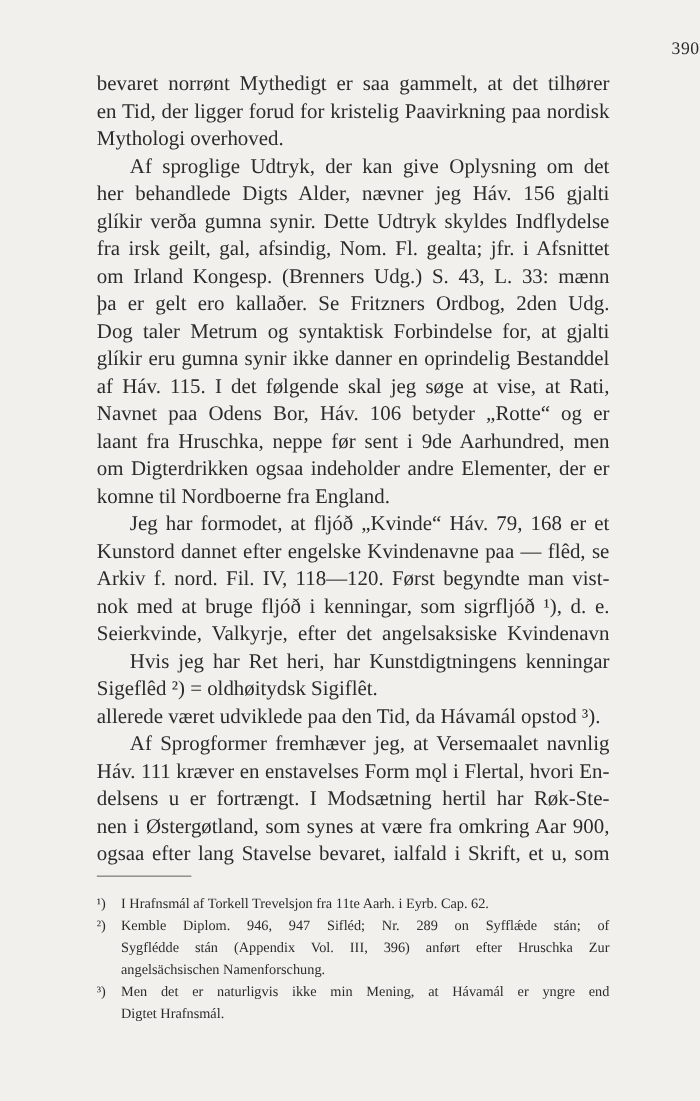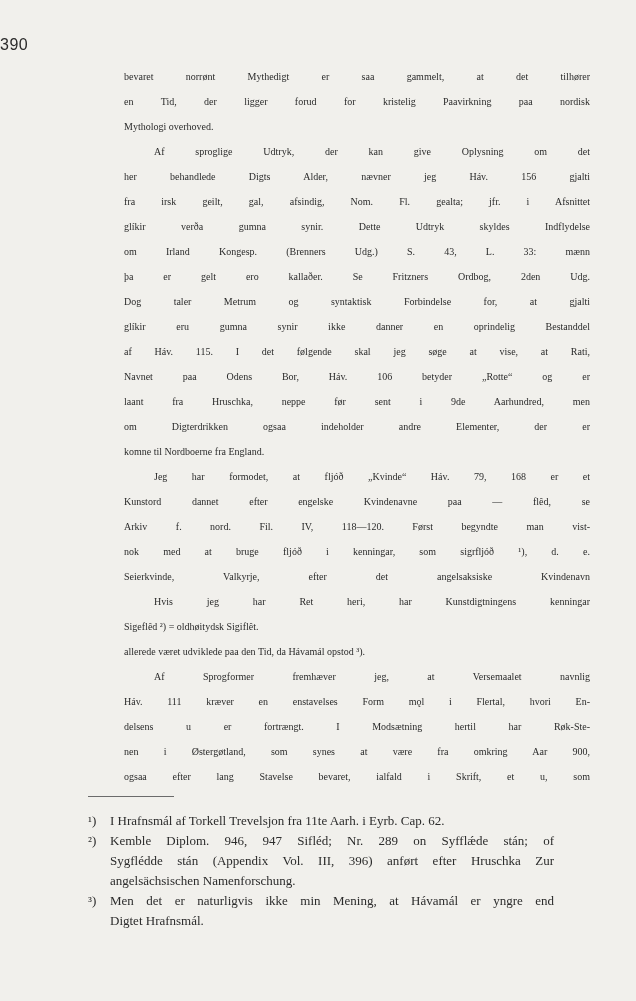--- a/index.html
+++ b/index.html
@@ -6,28 +6,27 @@
     body {
       width: 636px; height: 1001px;
       background: #f1f0ec;
       overflow: hidden;
       position: relative;
       font-family: "DejaVu Serif", serif;
       color: #2b2b2b;
     }
     .page-number {
       position: absolute; top: 36px; left: 0; width: 636px;
-      text-align: left; font-size: 16px; letter-spacing: 0.5px;
-      font-family: Liberation Sans, sans-serif;
+      text-align: right; font-size: 16px; letter-spacing: 0.5px;
+      font-family: Liberation Serif, serif;
     }
     .body-text {
       position: absolute; top: 64px; left: 88px; width: 466px;
-      font-size: 10px; line-height: 25px;
+      font-size: 19px; line-height: 25px;
       font-family: "Liberation Serif", serif;
-      margin-left: 36px;
     }
     .line { white-space: nowrap; text-align: justify; text-align-last: justify; height: 25px; }
     .line.last { text-align-last: left; }
     .line.indent { padding-left: 30px; }
     .rule {
       position: absolute; top: 796px; left: 88px; width: 86px; height: 1px;
       background: #6b6b6b;
     }
     .footnotes {
       position: absolute; top: 811px; left: 88px; width: 466px;
@@ -42,22 +41,22 @@
 <body>
 
 <div class="page-number">390</div>
 
 <div class="body-text" id="body">
     <div class="line">bevaret norrønt Mythedigt er saa gammelt, at det tilhører</div>
     <div class="line">en Tid, der ligger forud for kristelig Paavirkning paa nordisk</div>
     <div class="line last">Mythologi overhoved.</div>
     <div class="line indent">Af sproglige Udtryk, der kan give Oplysning om det</div>
     <div class="line">her behandlede Digts Alder, nævner jeg Háv. 156 gjalti</div>
+    <div class="line">glíkir verða gumna synir. Dette Udtryk skyldes Indflydelse</div>
     <div class="line">fra irsk geilt, gal, afsindig, Nom. Fl. gealta; jfr. i Afsnittet</div>
-    <div class="line">glíkir verða gumna synir. Dette Udtryk skyldes Indflydelse</div>
     <div class="line">om Irland Kongesp. (Brenners Udg.) S. 43, L. 33: mænn</div>
     <div class="line">þa er gelt ero kallaðer. Se Fritzners Ordbog, 2den Udg.</div>
     <div class="line">Dog taler Metrum og syntaktisk Forbindelse for, at gjalti</div>
     <div class="line">glíkir eru gumna synir ikke danner en oprindelig Bestanddel</div>
     <div class="line">af Háv. 115. I det følgende skal jeg søge at vise, at Rati,</div>
     <div class="line">Navnet paa Odens Bor, Háv. 106 betyder „Rotte“ og er</div>
     <div class="line">laant fra Hruschka, neppe før sent i 9de Aarhundred, men</div>
     <div class="line">om Digterdrikken ogsaa indeholder andre Elementer, der er</div>
     <div class="line last">komne til Nordboerne fra England.</div>
     <div class="line indent">Jeg har formodet, at fljóð „Kvinde“ Háv. 79, 168 er et</div>

